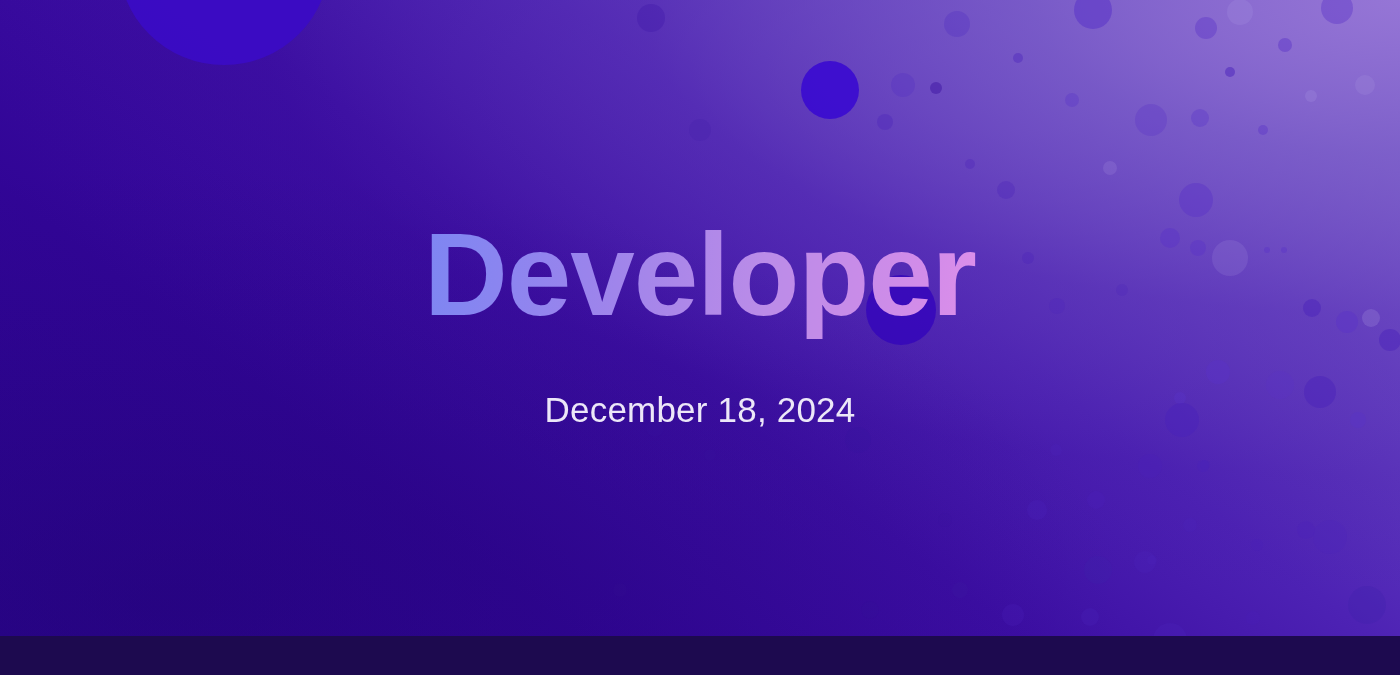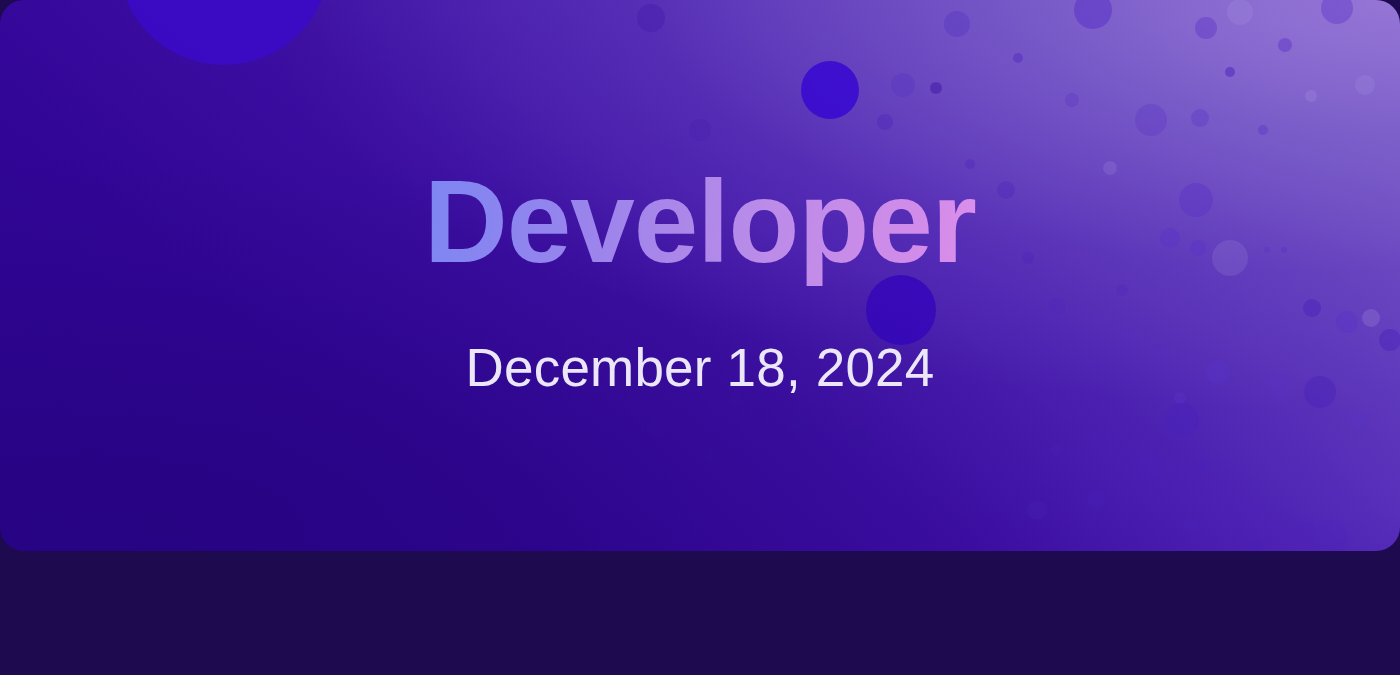--- a/index.html
+++ b/index.html
@@ -8,39 +8,38 @@
     padding: 0;
     background: #1d0a4f;
   }
   body {
     font-family: "Liberation Sans", sans-serif;
   }
 
   #slide {
     position: relative;
     width: 1400px;
-    height: 551px;
+    height: 636px;
     overflow: hidden;
     
     background:
       radial-gradient(ellipse 120% 110% at 100% 0%,
         rgba(150,118,214,0.95) 0%,
         rgba(124,96,200,0.70) 22%,
         rgba(96,60,182,0.40) 45%,
         rgba(60,20,150,0.10) 68%,
         rgba(45,8,140,0.00) 85%),
       linear-gradient(38deg,
         #2c0490 0%,
         #310596 26%,
         #3c0ea3 46%,
         #4d22b4 62%,
         #6540c2 78%,
         #7d5ccd 90%,
         #8a6bd2 100%);
-    border-radius: 24px;
   }
 
   
   .circle-layer {
     position: absolute;
     inset: 0;
     pointer-events: none;
   }
   .dot {
     position: absolute;
@@ -111,21 +110,21 @@
       #dc90ea 100%);
     -webkit-background-clip: text;
     background-clip: text;
     color: transparent;
     -webkit-text-fill-color: transparent;
   }
   .headline .line { display: block; }
 
   .subtitle {
     margin: 44px 0 0 0;
-    font-size: 53px;
+    font-size: 35px;
     font-weight: normal;
     letter-spacing: 0.2px;
     color: #ece7f8;
   }
 
   
   .vignette {
     position: absolute;
     inset: 0;
     pointer-events: none;

